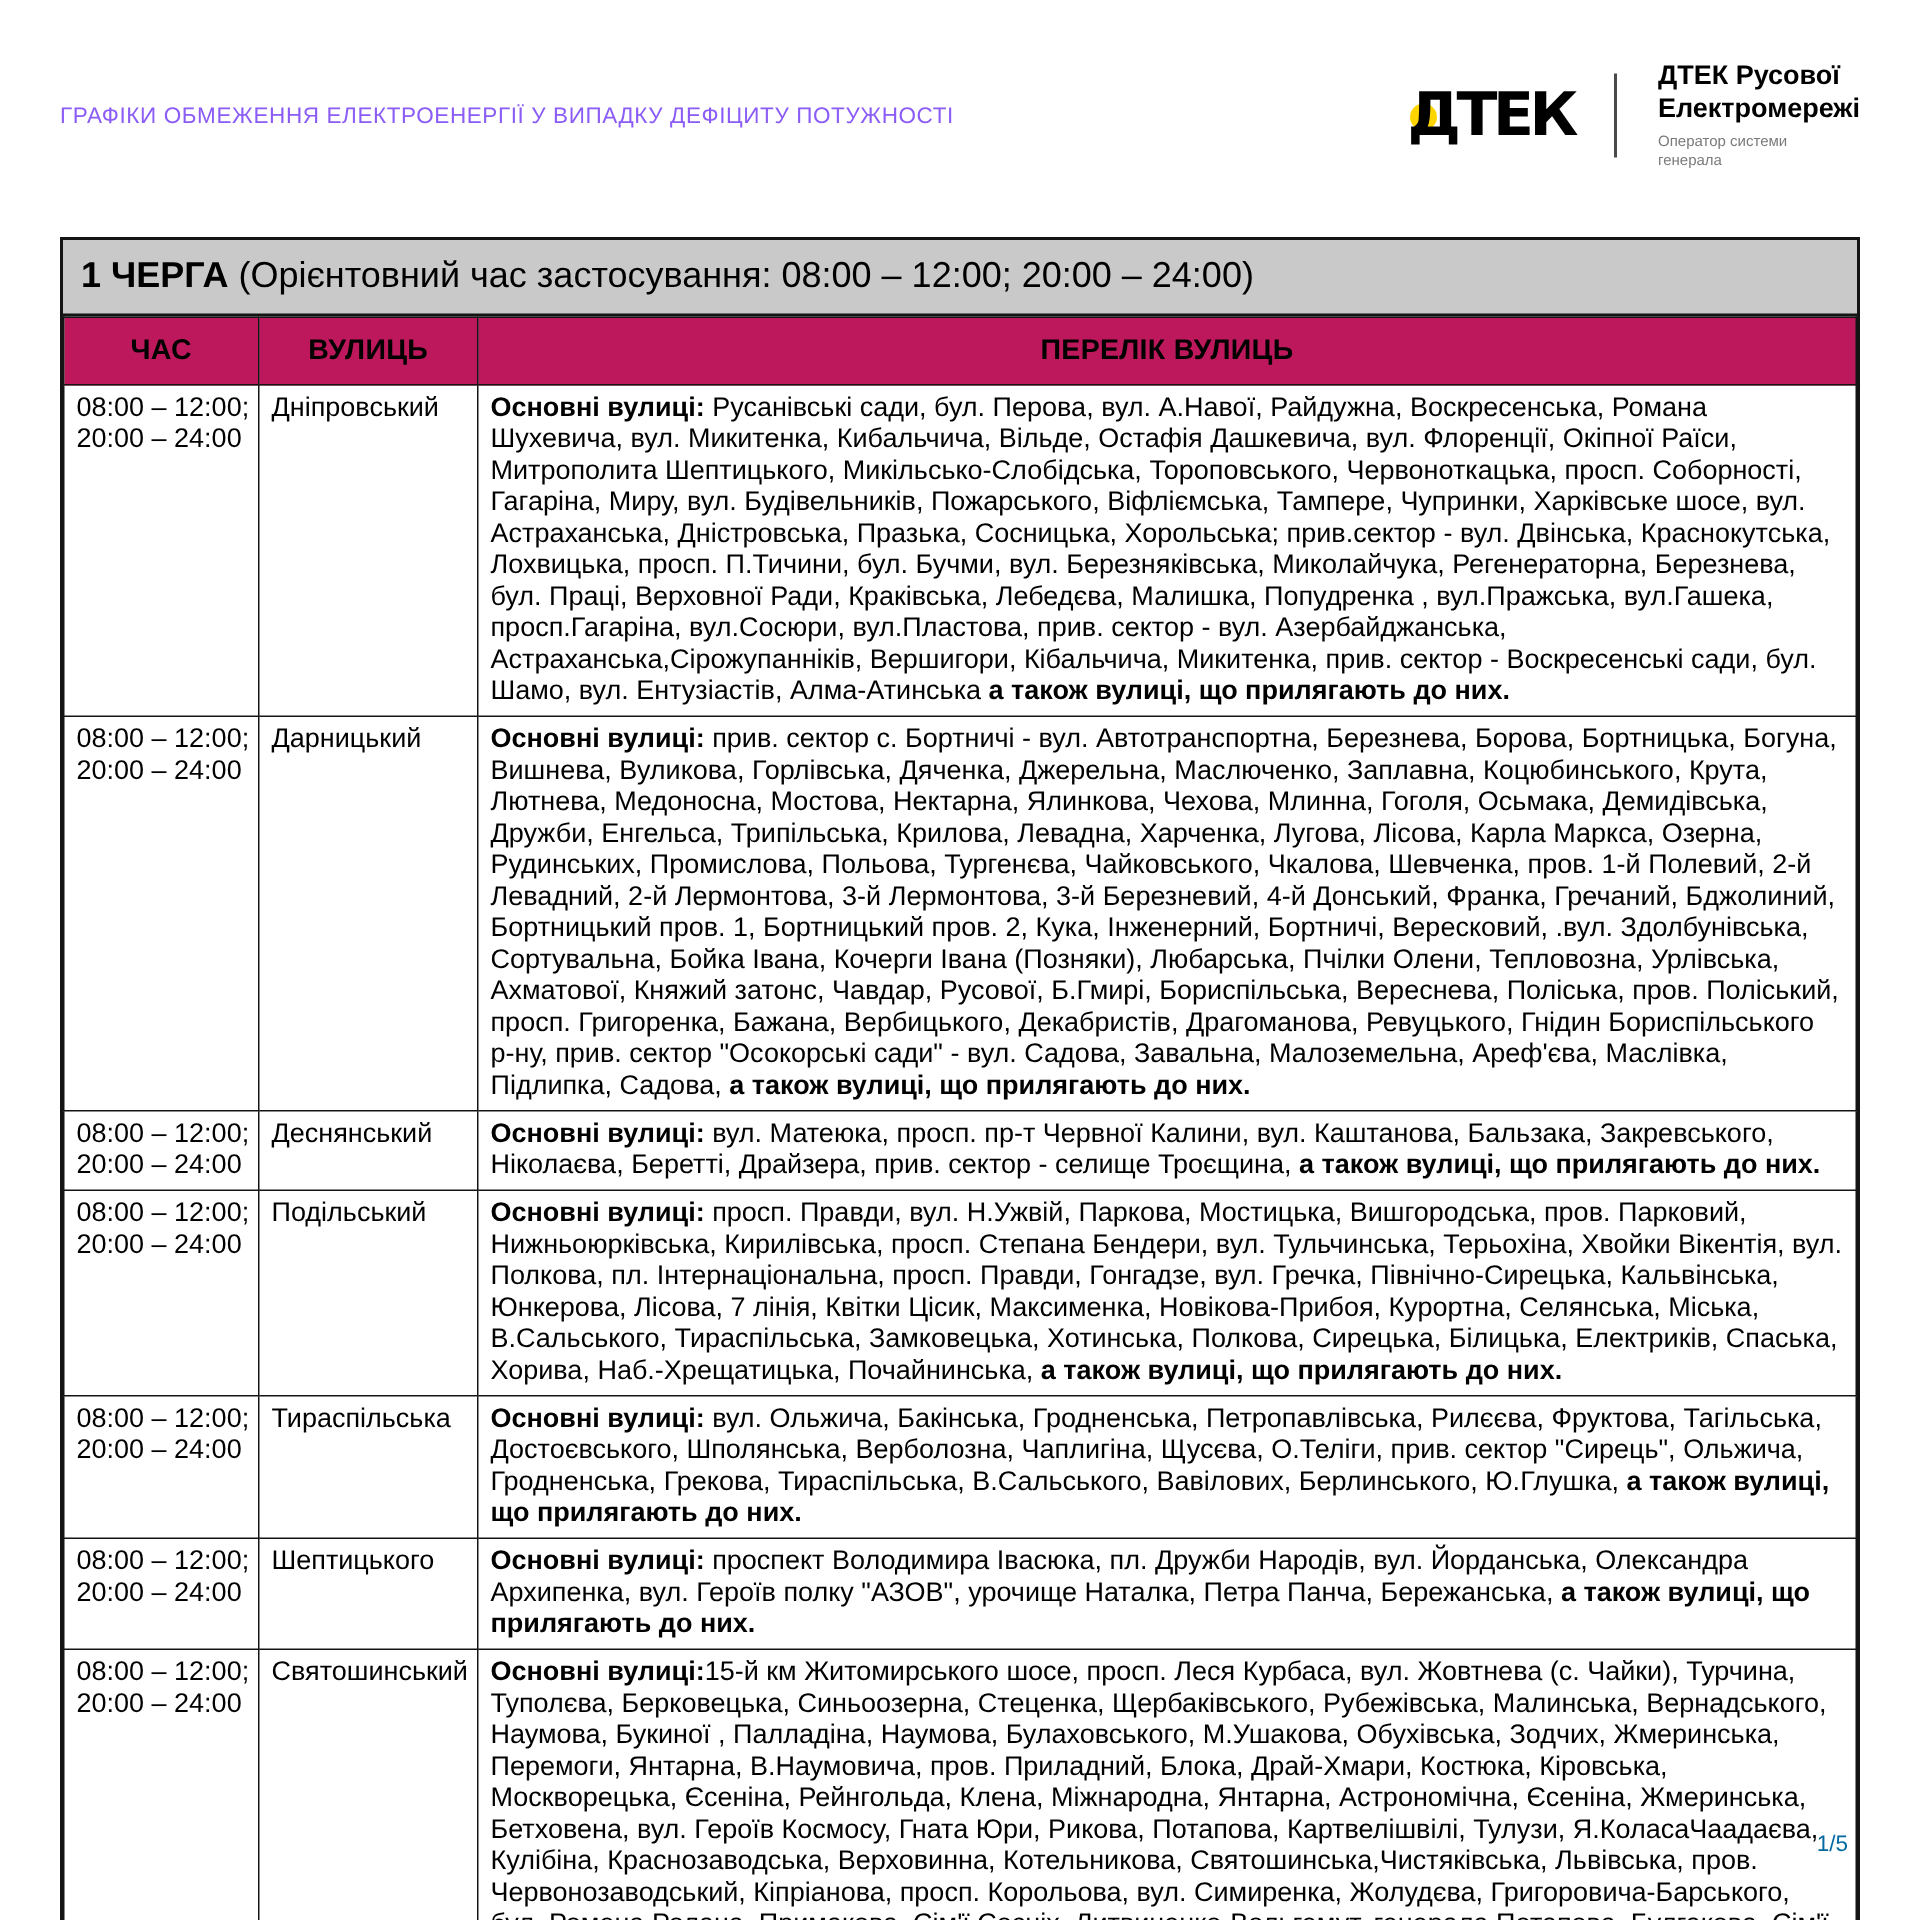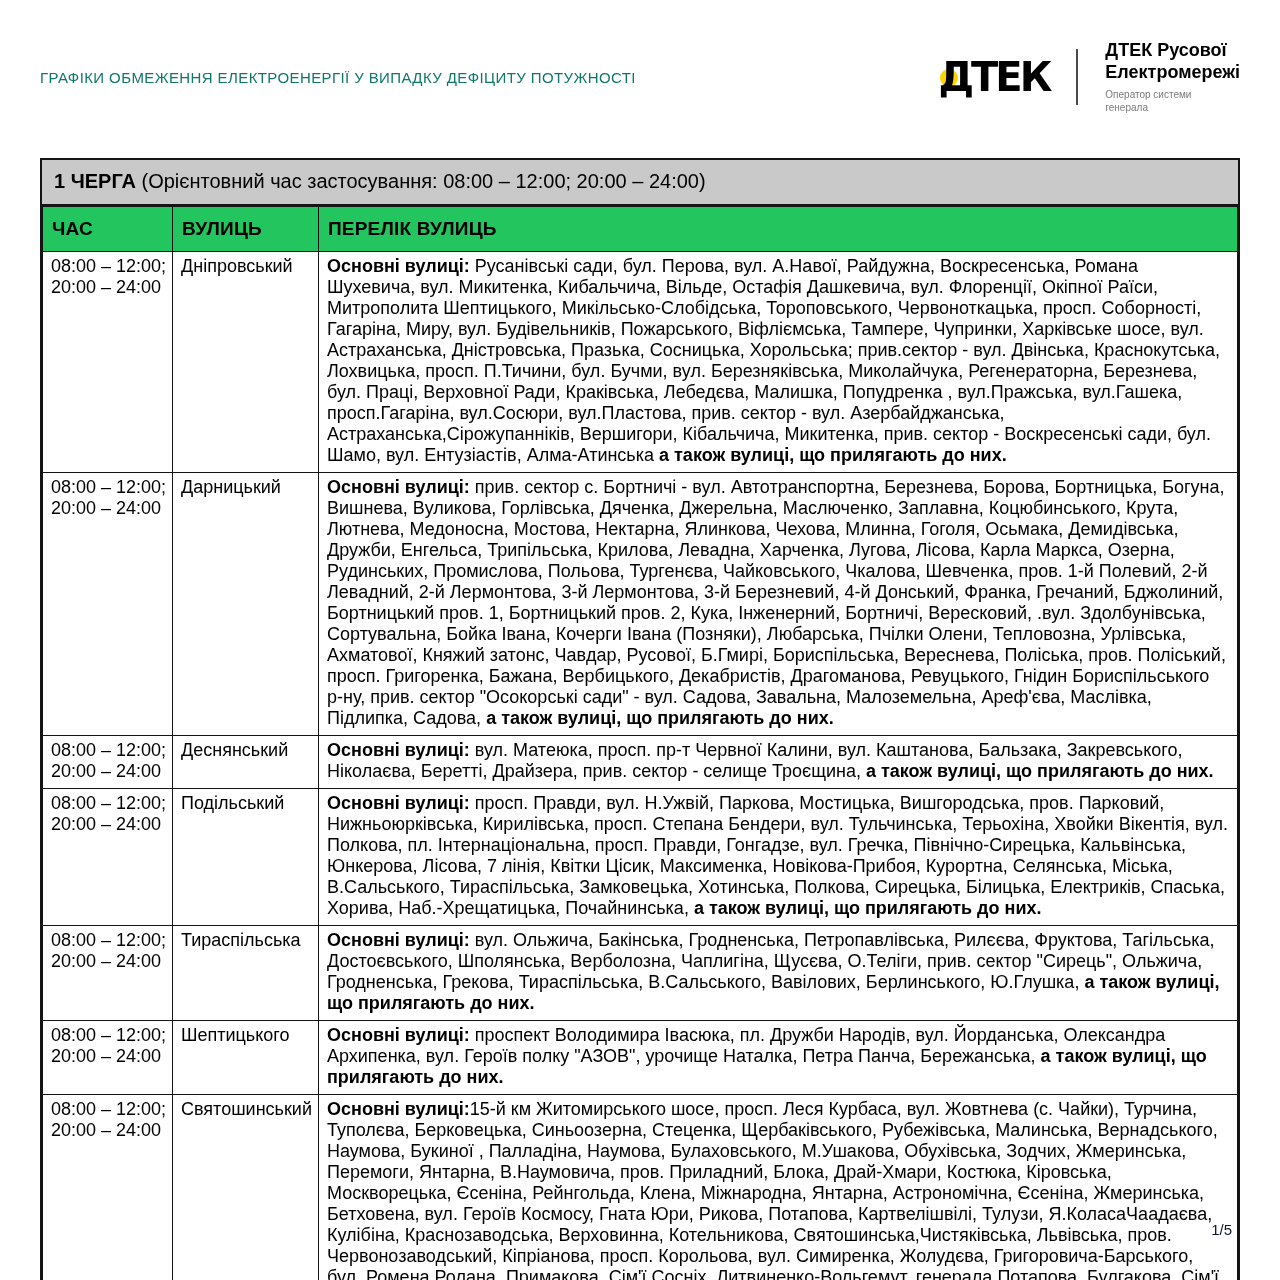--- a/index.html
+++ b/index.html
@@ -13,21 +13,21 @@
     overflow: hidden;
   }
   .page { padding: 30px 40px 0 40px; }
 
   
   .topbar {
     display: flex; justify-content: space-between; align-items: center;
     height: 82px; margin-top: 6px;
   }
   .doc-title {
-    font-size: 15px; color: #0f766e; letter-spacing: 0.4px; font-weight: 400;
+    font-size: 15px; color: #8b5cf6; letter-spacing: 0.4px; font-weight: 400;
   }
   .logo { display: flex; align-items: center; gap: 27px; }
   .logo-mark {
     position: relative; font-weight: 700; font-size: 40px;
     letter-spacing: -3px; line-height: 1; font-family: "DejaVu Sans", sans-serif;
   }
   .logo-dot {
     position: absolute; left: 2px; top: 12px;
     width: 18px; height: 18px; border-radius: 50%;
     background: #ffd500; z-index: 0;
@@ -36,42 +36,42 @@
   .logo-divider { width: 2px; height: 56px; background: #4a4a4a; }
   .logo-text { display: flex; flex-direction: column; }
   .logo-company { font-size: 18px; font-weight: 700; line-height: 1.18; }
   .logo-subtitle { font-size: 10px; color: #7a7a7a; margin-top: 5px; width: 112px; line-height: 1.3; }
 
   
   .sheet { margin-top: 40px; border: 2px solid #141414; }
   .banner {
     background: #c9c9c9;
     padding: 10px 12px 11px 12px;
-    font-size: 20px;
+    font-size: 24px;
     border-bottom: 2px solid #141414;
   }
   .banner-queue { font-weight: 700; }
 
   table { border-collapse: collapse; width: 100%; table-layout: fixed; }
   th, td { border: 1.6px solid #141414; vertical-align: top; }
   th {
-    background: #22c55e; text-align: left;
+    background: #be185d; text-align: center;
     font-size: 19px; font-weight: 700;
     padding: 11px 9px; letter-spacing: 0.2px;
   }
   td { font-size: 18px; line-height: 21px; padding: 4px 8px 6px 8px; }
   col.c-time { width: 130px; }
   col.c-district { width: 146px; }
   .time-cell div { white-space: nowrap; }
   .streets-cell b { font-weight: 700; }
 
   
   .pageno {
     position: absolute; right: 48px; bottom: 42px;
-    color: #0f172a; font-size: 15px;
+    color: #0369a1; font-size: 15px;
   }
 </style>
 </head>
 <body>
 
 <div class="page">
 
   <div class="topbar">
     <div class="doc-title">ГРАФІКИ ОБМЕЖЕННЯ ЕЛЕКТРОЕНЕРГІЇ У ВИПАДКУ ДЕФІЦИТУ ПОТУЖНОСТІ</div>
     <div class="logo">

